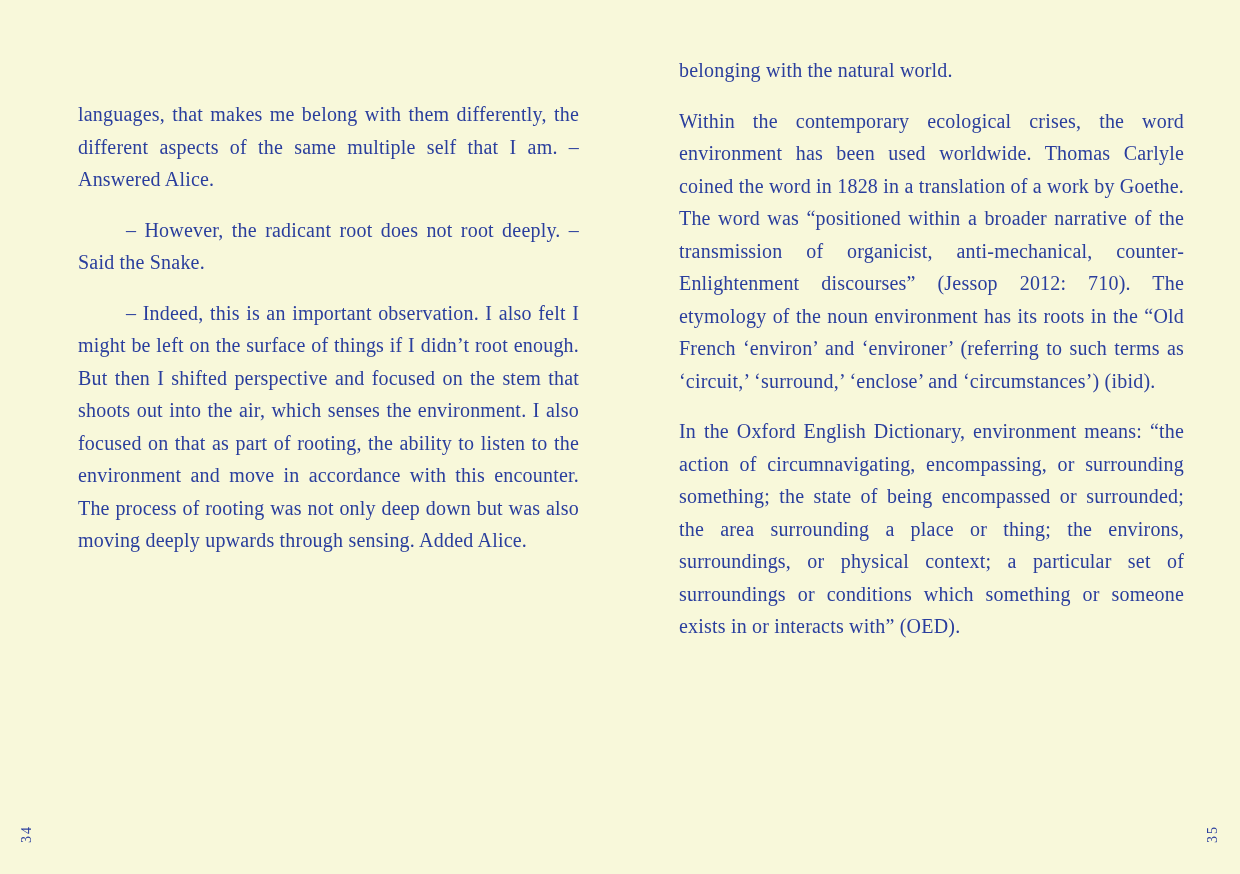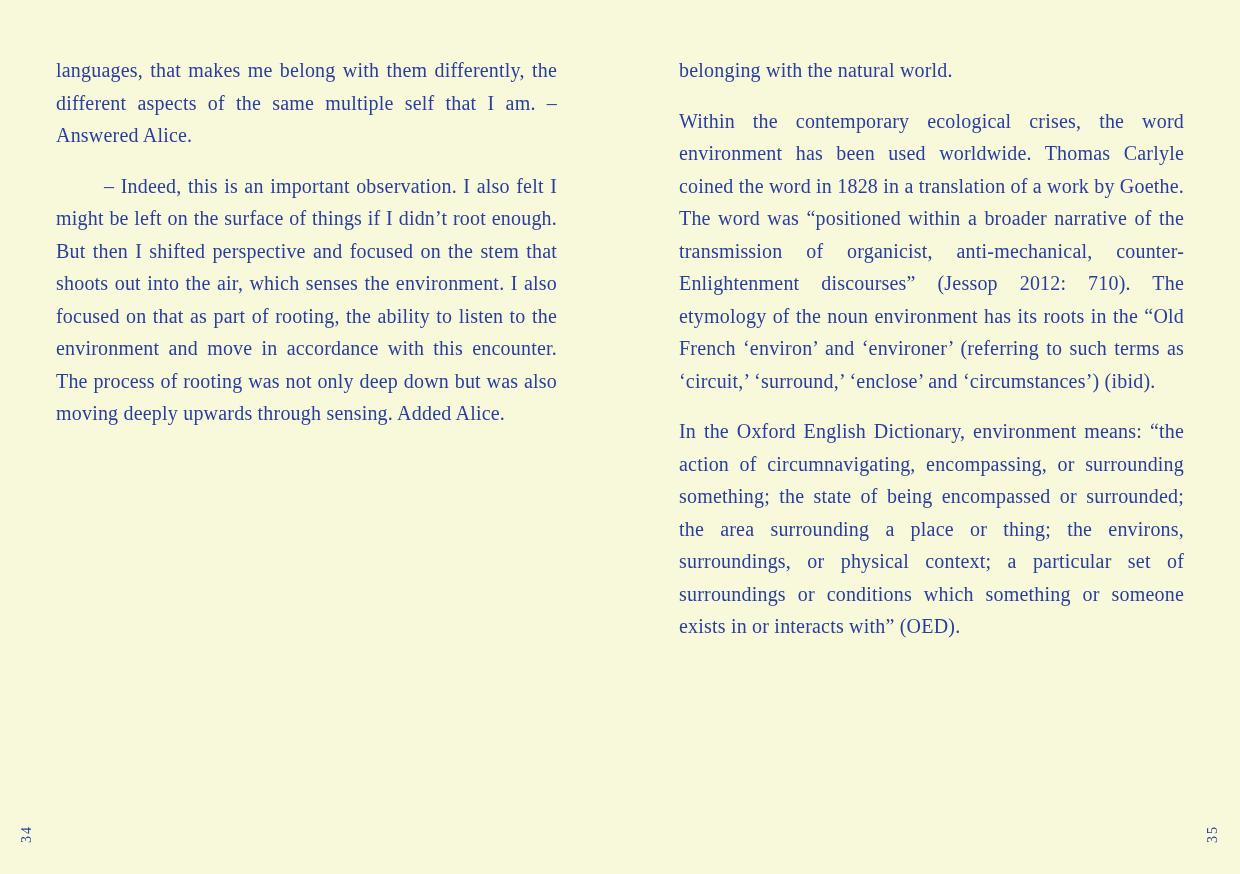--- a/index.html
+++ b/index.html
@@ -17,22 +17,23 @@
   }
   .spread {
     position: absolute;
     inset: 0;
   }
   .page {
     position: absolute;
     top: 54px;
   }
   #left-page {
-    left: 56px;
+    left: 78px;
     width: 501px;
+    margin-top: 44px;
   }
   #right-page {
     left: 679px;
     width: 505px;
   }
   .page p {
     margin: 0 0 18px 0;
     font-size: 20px;
     line-height: 32.5px;
     text-align: justify;
@@ -61,20 +62,21 @@
     transform-origin: center center;
   }
 </style>
 </head>
 <body>
 
 <div class="spread">
 
   <section class="page" id="left-page">
     <p>languages, that makes me belong with them differently, the different aspects of the same multiple self that I am. – Answered Alice.</p>
+    <p class="indented">– However, the radicant root does not root deeply. – Said the Snake.</p>
     <p class="indented">– Indeed, this is an important observation. I also felt I might be left on the surface of things if I didn’t root enough. But then I shifted perspective and focused on the stem that shoots out into the air, which senses the environment. I also focused on that as part of rooting, the ability to listen to the environment and move in accordance with this encounter. The process of rooting was not only deep down but was also moving deeply upwards through sensing. Added Alice.</p>
   </section>
 
   <section class="page" id="right-page">
     <p>belonging with the natural world.</p>
     <p>Within the contemporary ecological crises, the word environment has been used worldwide. Thomas Carlyle coined the word in 1828 in a translation of a work by Goethe. The word was “positioned within a broader narrative of the transmission of organicist, anti-mechanical, counter-Enlightenment discourses” (Jessop 2012: 710). The etymology of the noun environment has its roots in the “Old French ‘environ’ and ‘environer’ (referring to such terms as ‘circuit,’ ‘surround,’ ‘enclose’ and ‘circumstances’) (ibid).</p>
     <p>In the Oxford English Dictionary, environment means: “the action of circumnavigating, encompassing, or surrounding something; the state of being encompassed or surrounded; the area surrounding a place or thing; the environs, surroundings, or physical context; a particular set of surroundings or conditions which something or someone exists in or interacts with” (OED).</p>
   </section>
 
   <span class="folio" id="folio-left">34</span>

